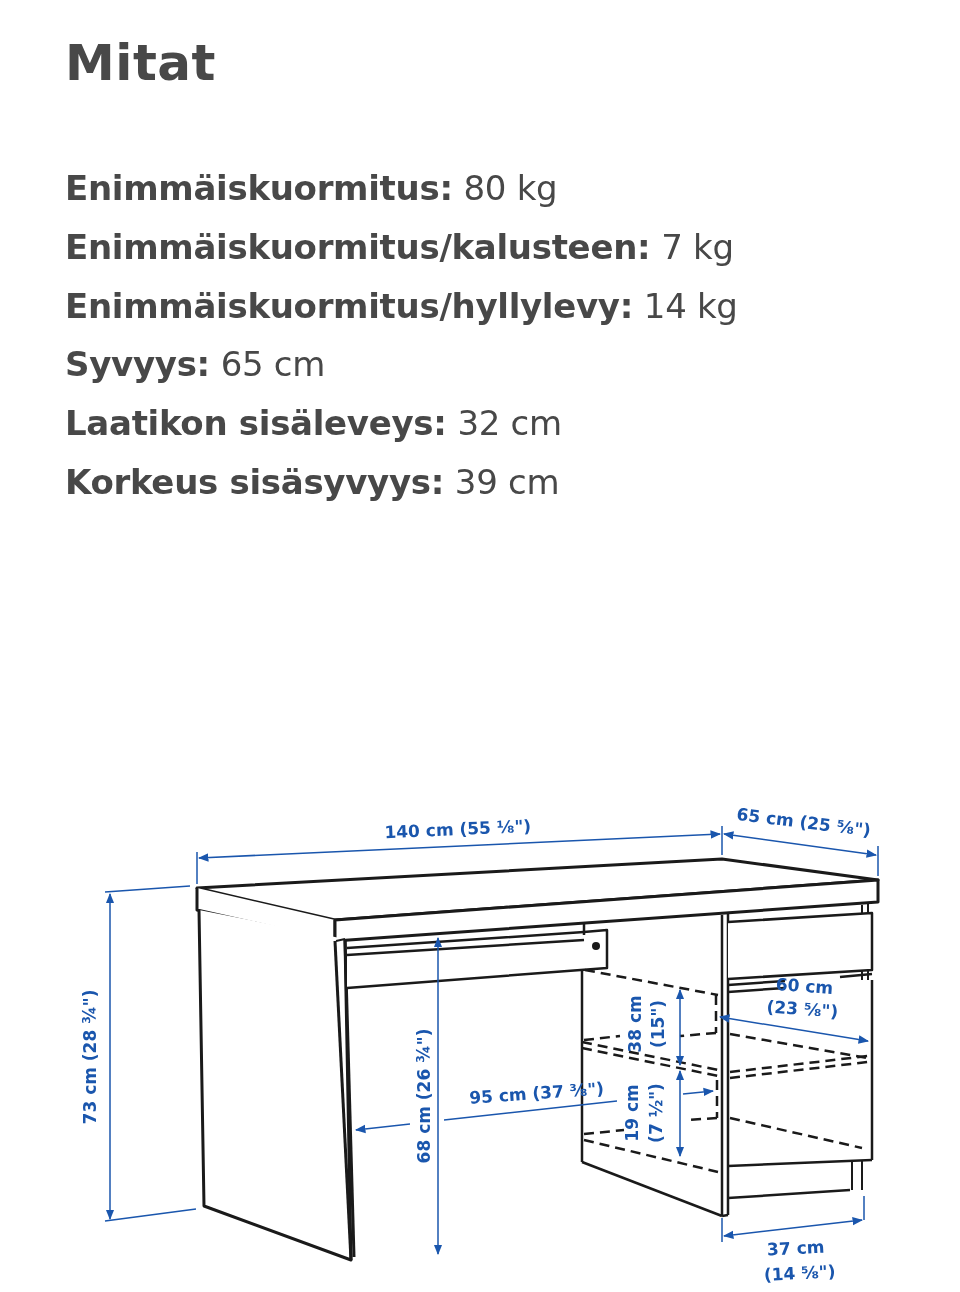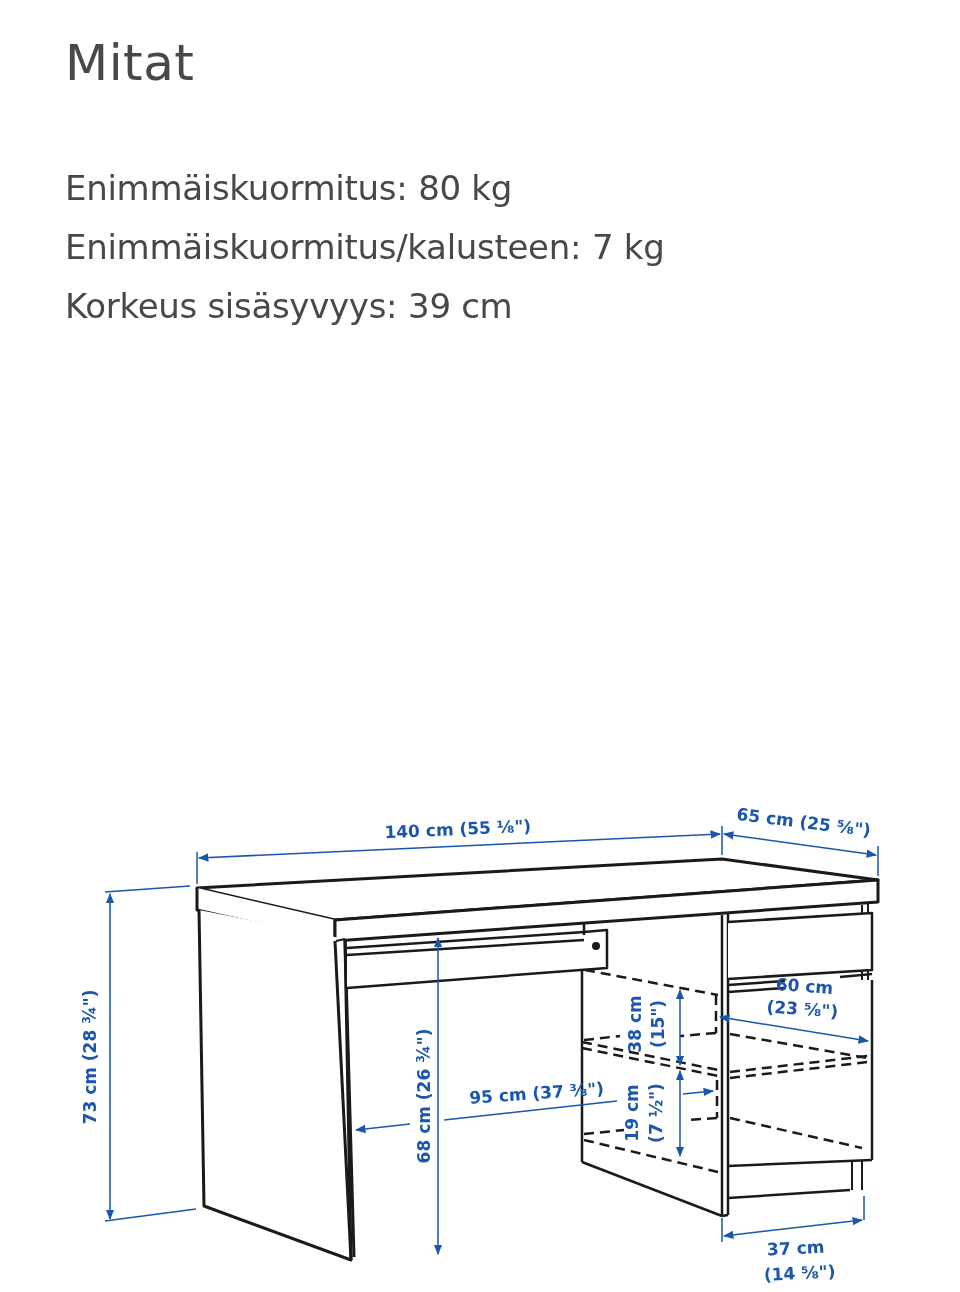--- a/index.html
+++ b/index.html
@@ -2,47 +2,59 @@
 <html><head>
   <meta charset="utf-8">
   <style>
     html, body { margin: 0; padding: 0; background: #ffffff; }
     body {
       width: 960px; height: 1292px; position: relative; overflow: hidden;
       font-family: "DejaVu Sans", sans-serif; color: #484848;
     }
     .title {
       position: absolute; left: 65px; top: 38px;
-      font-size: 50px; font-weight: normal; color: #484848; letter-spacing: 0.5px;
+      font-size: 50px; font-weight: bold; color: #484848; letter-spacing: 0.5px;
       line-height: 1;
     }
     .spec-list { position: absolute; left: 65px; top: 166px; }
     .spec-row {
       height: 58.8px; line-height: 44px; font-size: 34px; white-space: nowrap;
       color: #484848;
     }
-    .spec-label { font-weight: normal; letter-spacing: -0.3px; text-align: right; }
+    .spec-label { font-weight: bold; letter-spacing: -0.3px; text-align: right; }
     .spec-value { font-weight: normal; letter-spacing: -0.3px; }
     .diagram { position: absolute; left: 0; top: 790px; width: 960px; height: 502px; }
     .diagram svg { display: block; }
     .dim-text { font-family: "DejaVu Sans", sans-serif; font-weight: bold; fill: #1a56ad; font-size: 17px; }
   </style>
 </head>
 <body>
 
 <div class="title">Mitat</div>
 
 <div class="spec-list">
   <div class="spec-row">
     <span class="spec-label">Enimmäiskuormitus:</span>
     <span class="spec-value">80 kg</span>
   </div>
   <div class="spec-row">
     <span class="spec-label">Enimmäiskuormitus/kalusteen:</span>
     <span class="spec-value">7 kg</span>
+  </div>
+  <div class="spec-row">
+    <span class="spec-label">Enimmäiskuormitus/hyllylevy:</span>
+    <span class="spec-value">14 kg</span>
+  </div>
+  <div class="spec-row">
+    <span class="spec-label">Syvyys:</span>
+    <span class="spec-value">65 cm</span>
+  </div>
+  <div class="spec-row">
+    <span class="spec-label">Laatikon sisäleveys:</span>
+    <span class="spec-value">32 cm</span>
   </div>
   <div class="spec-row">
     <span class="spec-label">Korkeus sisäsyvyys:</span>
     <span class="spec-value">39 cm</span>
   </div>
 </div>
 
 <div class="diagram">
   <svg width="960" height="502" viewBox="0 790 960 502" xmlns="http://www.w3.org/2000/svg">
     <defs>

